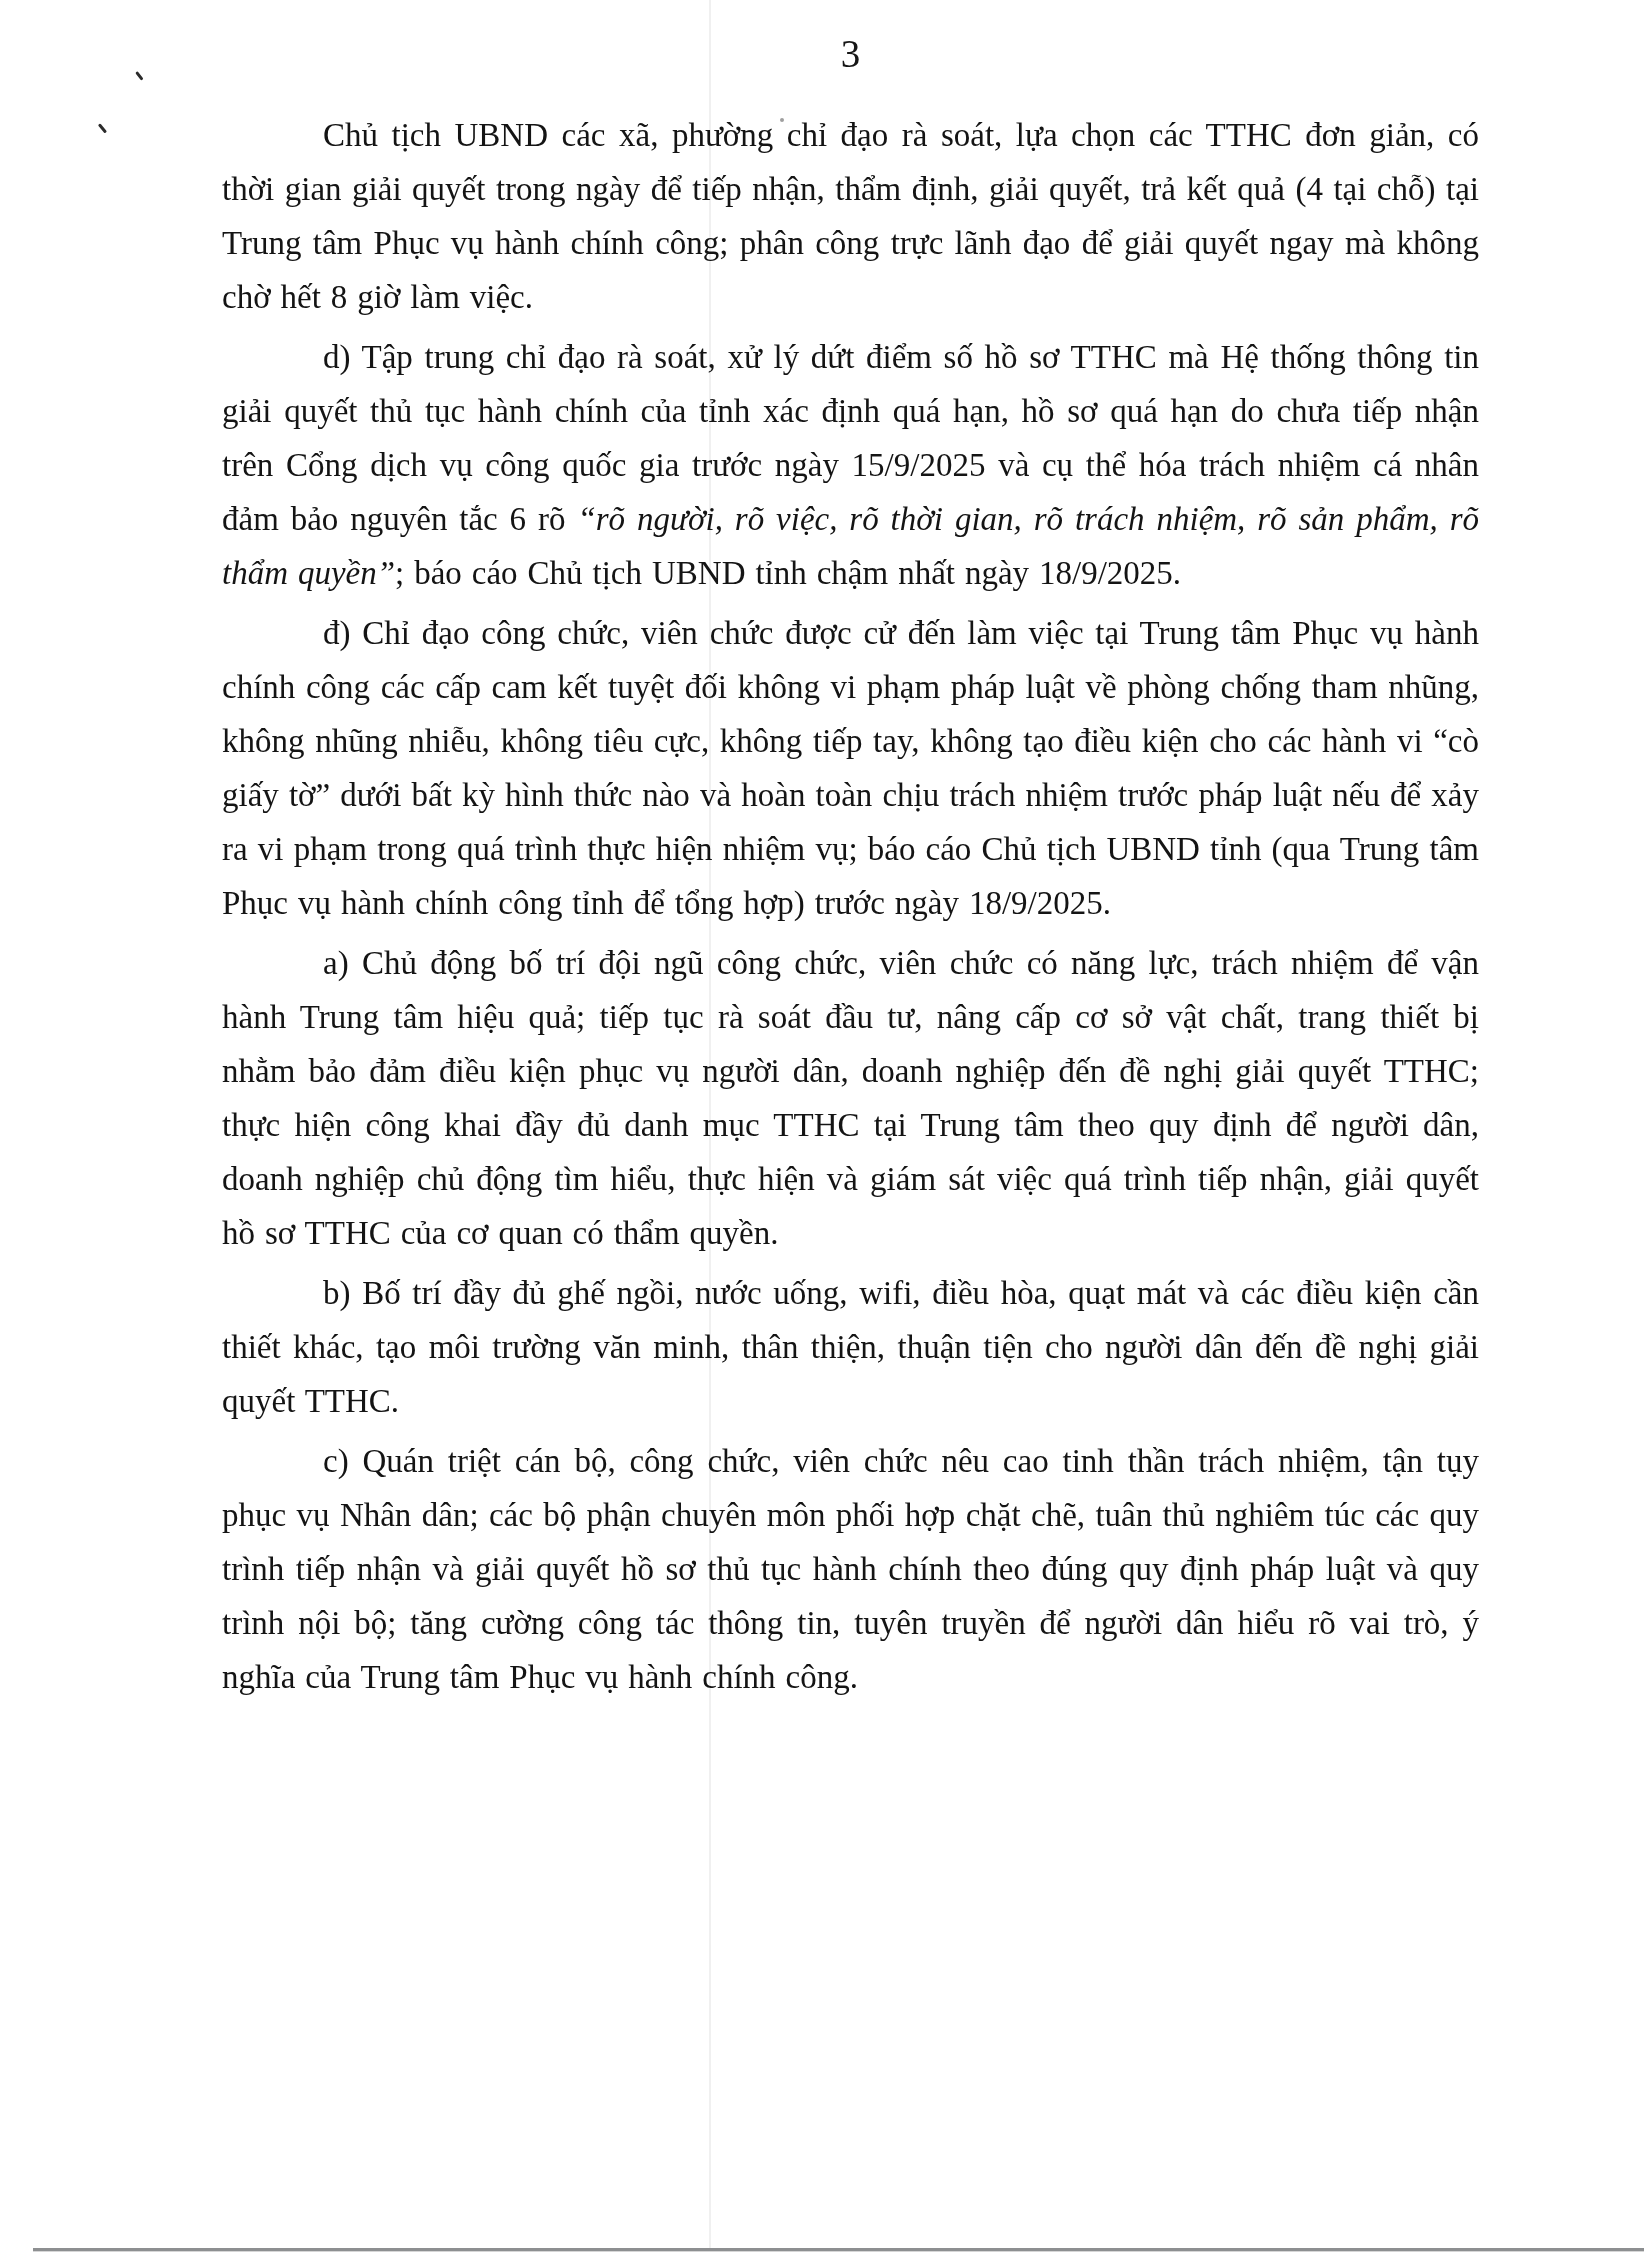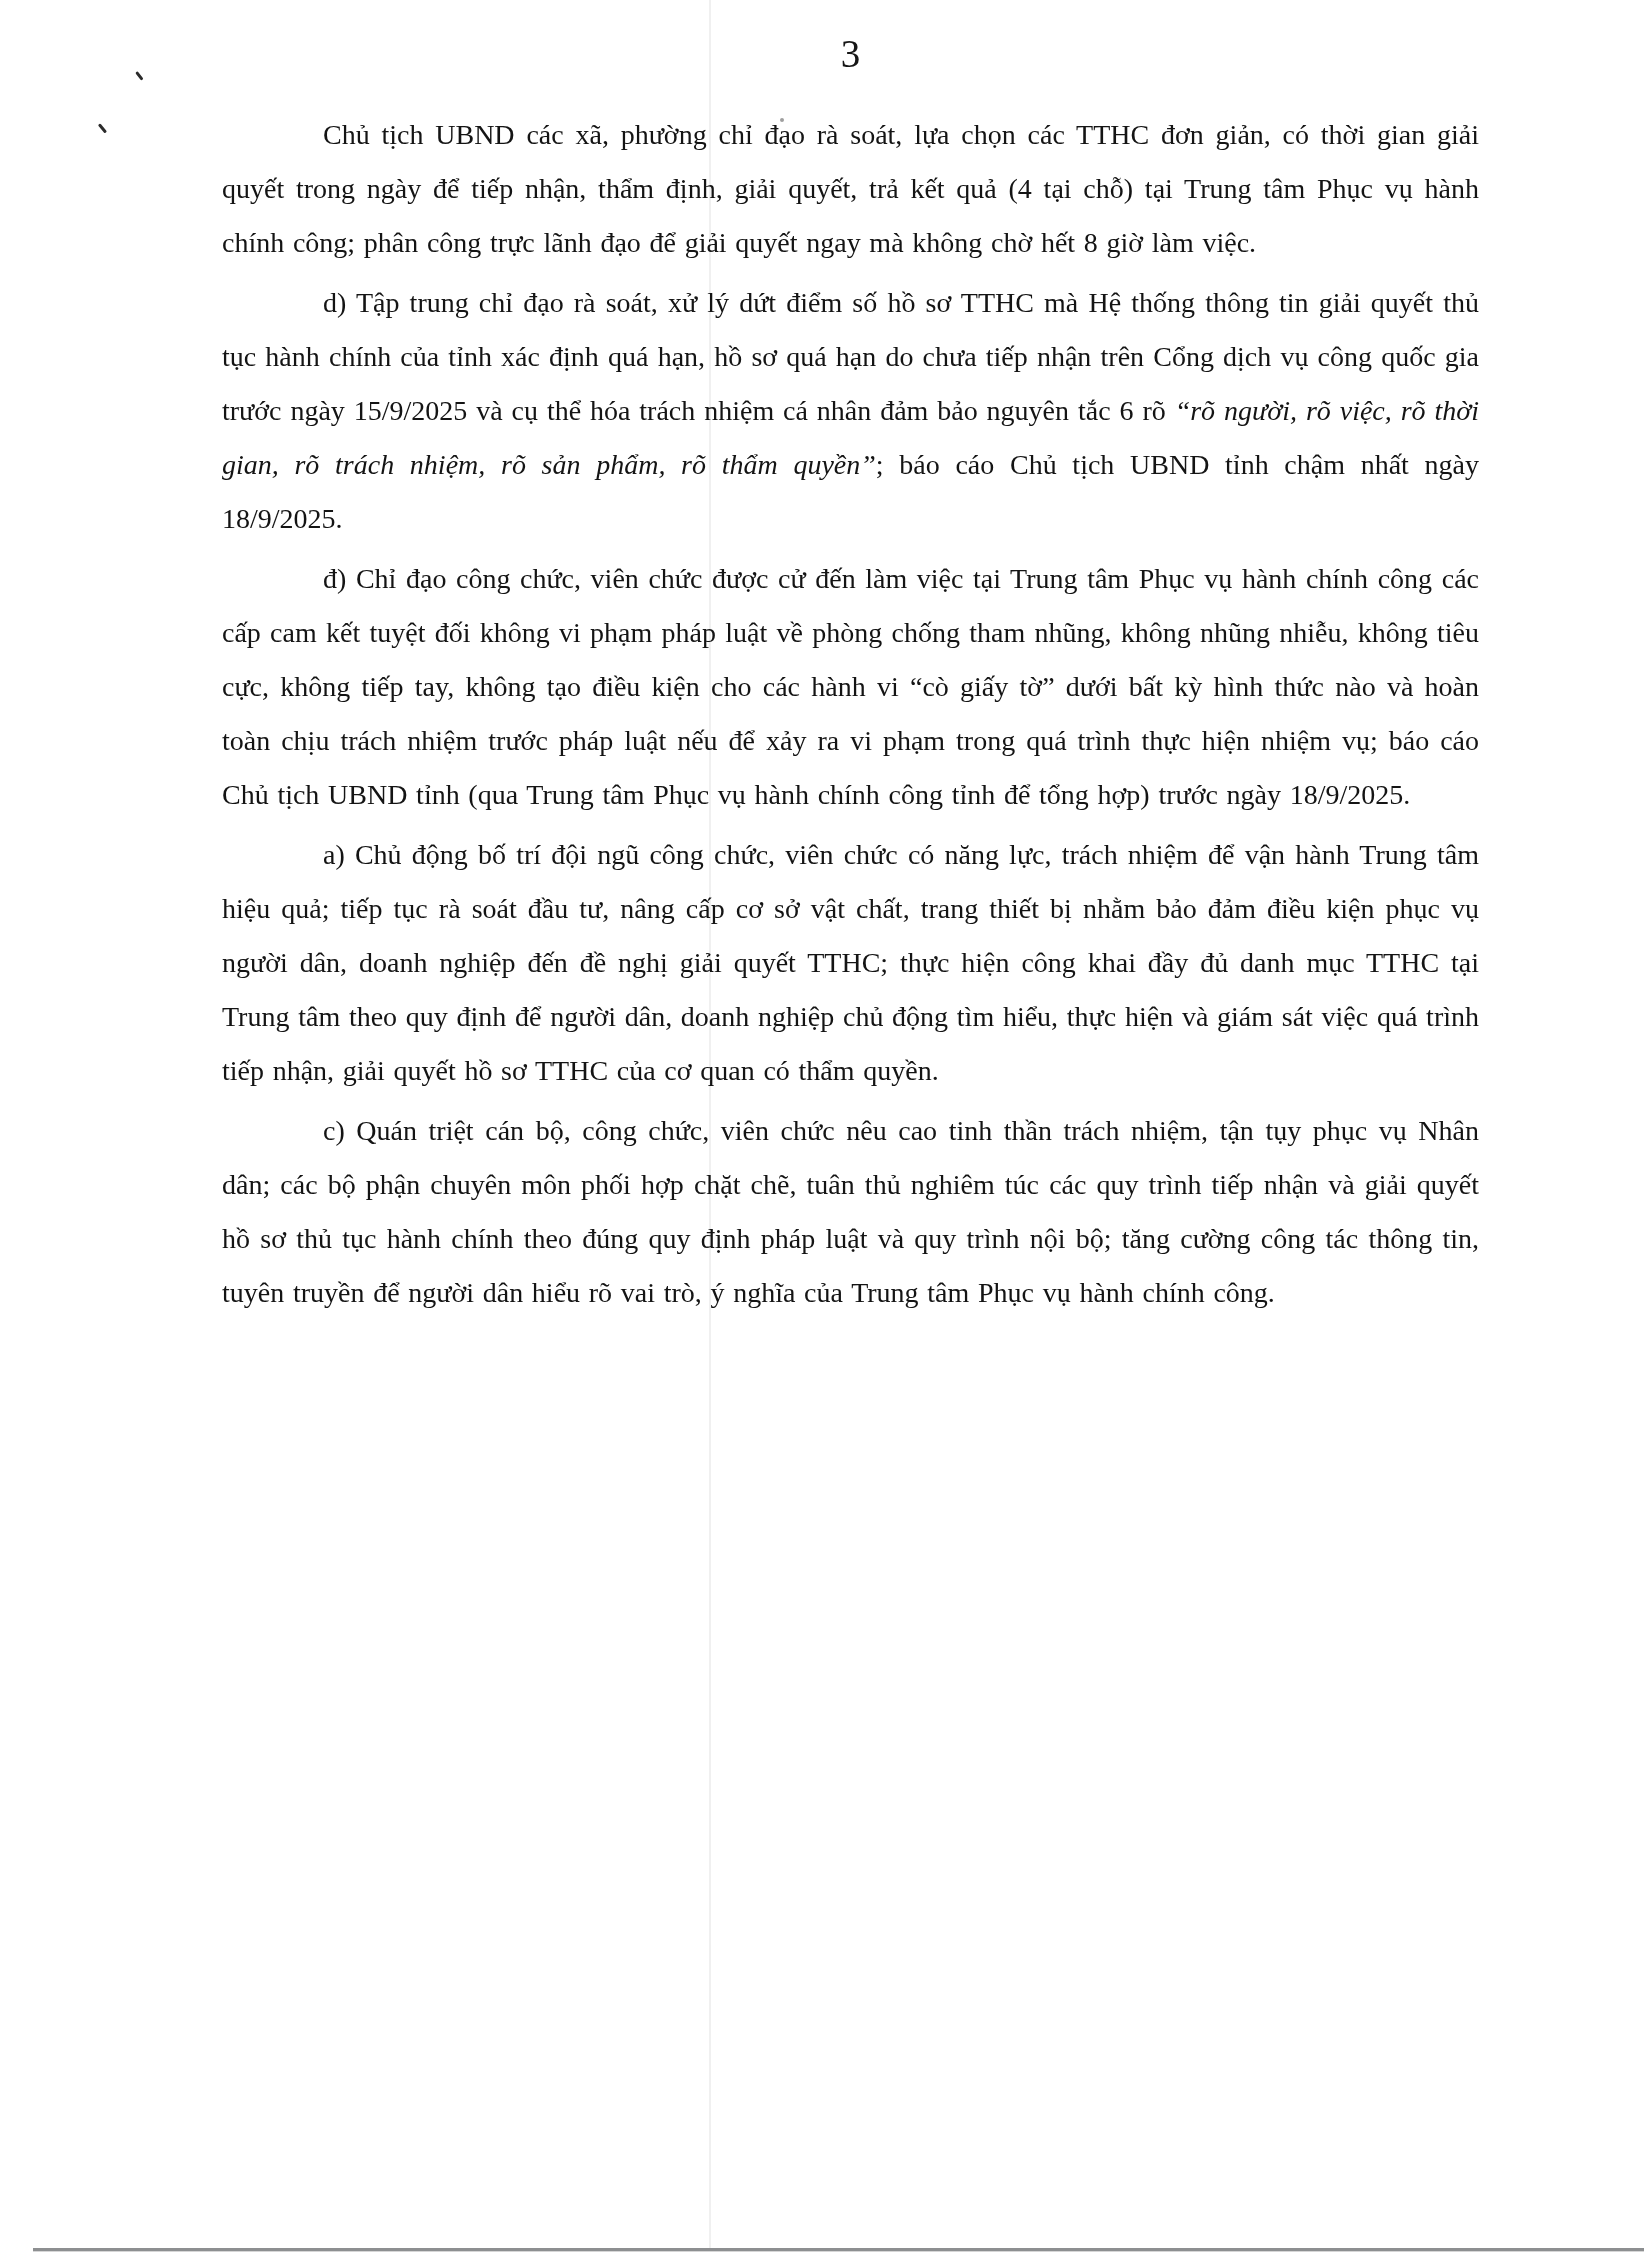--- a/index.html
+++ b/index.html
@@ -27,21 +27,21 @@
     color: #161616;
   }
   .doc-body {
     position: absolute;
     top: 108px;
     left: 222px;
     width: 1257px;
   }
   .doc-body p {
     margin: 0 0 6px 0;
-    font-size: 28px;
+    font-size: 33px;
     line-height: 54px;
     text-align: justify;
     text-indent: 101px;
     word-spacing: 1.7px;
   }
   .doc-body p span.b { font-weight: normal; }
   .doc-body p span.i { font-style: italic; }
   
   .crease {
     position: absolute;
@@ -93,18 +93,19 @@
   <div class="speck s2"></div>
   <div class="speck s3"></div>
 
   <div class="page-number">3</div>
 
   <div class="doc-body" id="doc-body">
       <p><span>Chủ tịch UBND các xã, phường chỉ đạo rà soát, lựa chọn các TTHC đơn giản, có thời gian giải quyết trong ngày để tiếp nhận, thẩm định, giải quyết, trả kết quả (4 tại chỗ) tại Trung tâm Phục vụ hành chính công; phân công trực lãnh đạo để giải quyết ngay mà không chờ hết 8 giờ làm việc.</span></p>
       <p><span>d) Tập trung chỉ đạo rà soát, xử lý dứt điểm số hồ sơ TTHC mà Hệ thống thông tin giải quyết thủ tục hành chính của tỉnh xác định quá hạn, hồ sơ quá hạn do chưa tiếp nhận trên Cổng dịch vụ công quốc gia </span><span class="b">trước ngày 15/9/2025</span><span> và cụ thể hóa trách nhiệm cá nhân đảm bảo nguyên tắc 6 rõ </span><span class="i">“rõ người, rõ việc, rõ thời gian, rõ trách nhiệm, rõ sản phẩm, rõ thẩm quyền”</span><span>; báo cáo Chủ tịch UBND tỉnh </span><span class="b">chậm nhất ngày 18/9/2025.</span></p>
       <p><span>đ) Chỉ đạo công chức, viên chức được cử đến làm việc tại Trung tâm Phục vụ hành chính công các cấp cam kết tuyệt đối không vi phạm pháp luật về phòng chống tham nhũng, không nhũng nhiễu, không tiêu cực, không tiếp tay, không tạo điều kiện cho các hành vi “cò giấy tờ” dưới bất kỳ hình thức nào và hoàn toàn chịu trách nhiệm trước pháp luật nếu để xảy ra vi phạm trong quá trình thực hiện nhiệm vụ; báo cáo Chủ tịch UBND tỉnh (qua Trung tâm Phục vụ hành chính công tỉnh để tổng hợp) </span><span class="b">trước ngày 18/9/2025.</span></p>
       <p><span>a) Chủ động bố trí đội ngũ công chức, viên chức có năng lực, trách nhiệm để vận hành Trung tâm hiệu quả; tiếp tục rà soát đầu tư, nâng cấp cơ sở vật chất, trang thiết bị nhằm bảo đảm điều kiện phục vụ người dân, doanh nghiệp đến đề nghị giải quyết TTHC; thực hiện công khai đầy đủ danh mục TTHC tại Trung tâm theo quy định để người dân, doanh nghiệp chủ động tìm hiểu, thực hiện và giám sát việc quá trình tiếp nhận, giải quyết hồ sơ TTHC của cơ quan có thẩm quyền.</span></p>
+      <p><span>b) Bố trí đầy đủ ghế ngồi, nước uống, wifi, điều hòa, quạt mát và các điều kiện cần thiết khác, tạo môi trường văn minh, thân thiện, thuận tiện cho người dân đến đề nghị giải quyết TTHC.</span></p>
       <p><span>c) Quán triệt cán bộ, công chức, viên chức nêu cao tinh thần trách nhiệm, tận tụy phục vụ Nhân dân; các bộ phận chuyên môn phối hợp chặt chẽ, tuân thủ nghiêm túc các quy trình tiếp nhận và giải quyết hồ sơ thủ tục hành chính theo đúng quy định pháp luật và quy trình nội bộ; tăng cường công tác thông tin, tuyên truyền để người dân hiểu rõ vai trò, ý nghĩa của Trung tâm Phục vụ hành chính công.</span></p>
     </div>
 
   <div class="bottom-line"></div>
 </div>
 
 
 </body></html>

